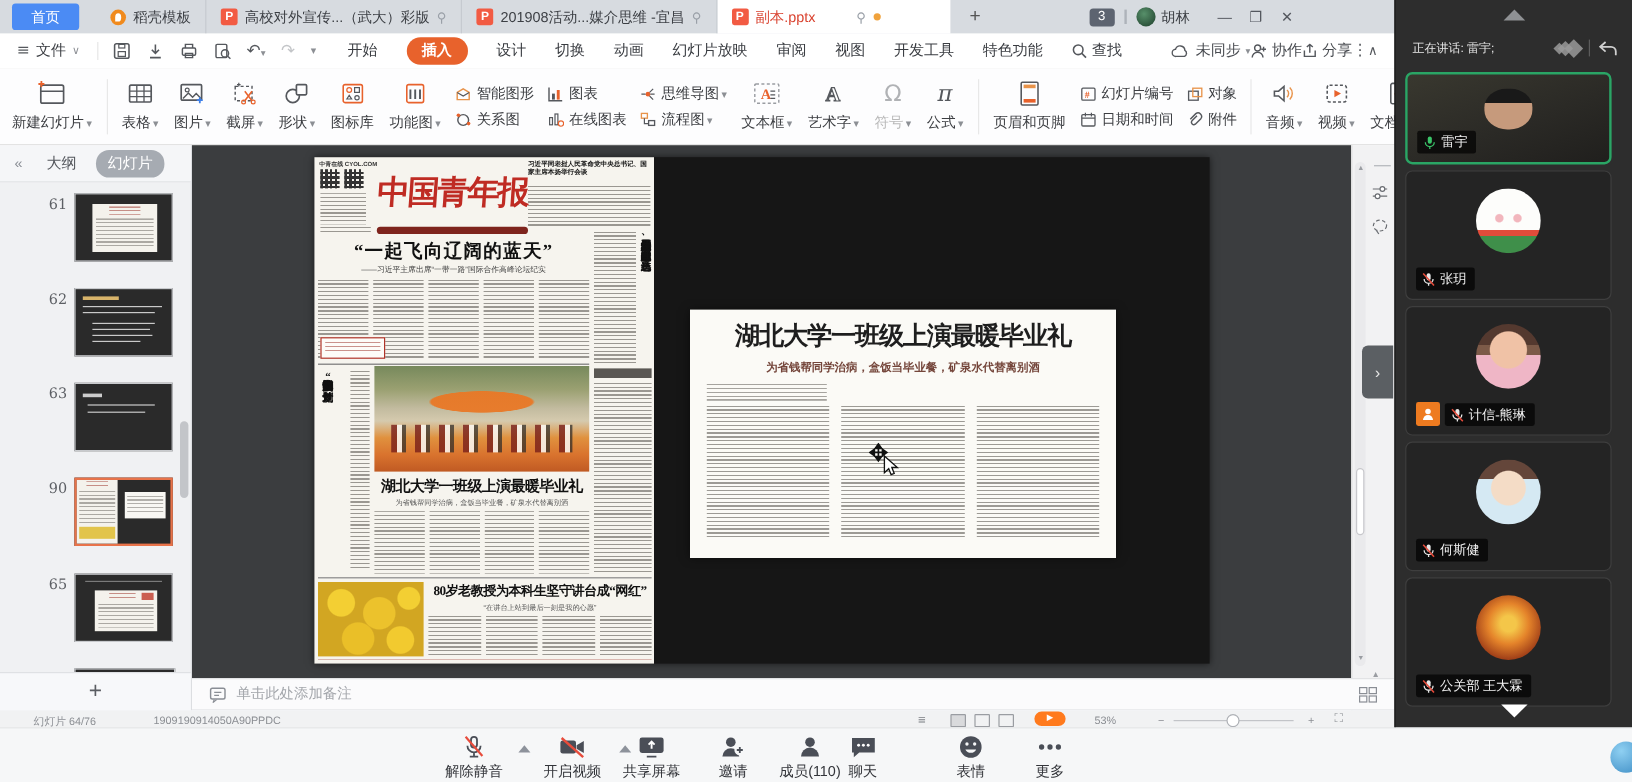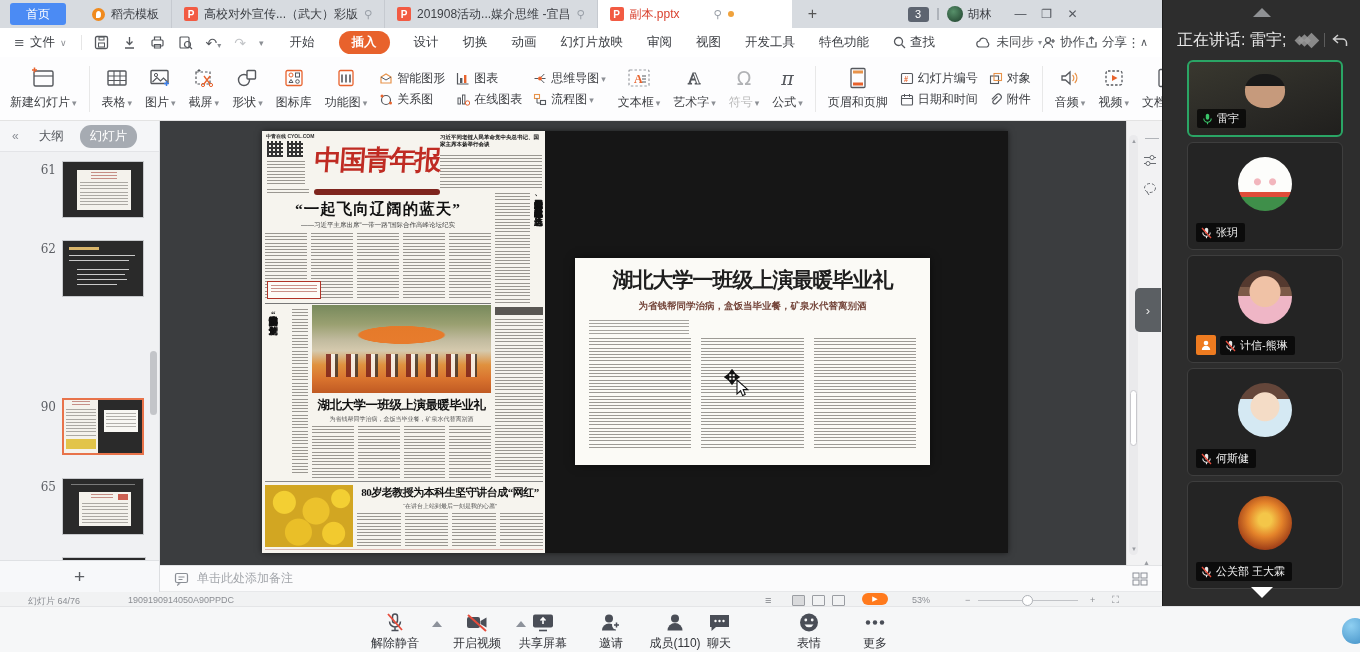--- a/index.html
+++ b/index.html
@@ -119,25 +119,25 @@
 
   
   .mtoolbar{position:absolute;top:606px;left:0;width:1360px;height:46px;background:#f6f7f8;border-top:1px solid #e4e5e7;}
   .mt-item{position:absolute;top:5px;width:62px;display:flex;flex-direction:column;align-items:center;gap:2px;font-size:12px;color:#33353a;}
   .mt-caret{position:absolute;top:14px;width:0;height:0;border-left:5px solid transparent;border-right:5px solid transparent;border-bottom:6px solid #8d929b;}
 
   
   .panel{position:absolute;top:0;left:1162px;width:198px;height:606px;background:#2d2d2d;border-left:1px solid #1c1c1c;box-sizing:border-box;}
   .p-chevron{position:absolute;left:50%;top:8px;transform:translateX(-50%);width:0;height:0;
              border-left:9px solid transparent;border-right:9px solid transparent;border-bottom:9px solid #8f9194;}
-  .p-head{position:absolute;top:26px;left:0;width:100%;height:28px;display:flex;align-items:center;color:#e8e8e8;font-size:16px;}
+  .p-head{position:absolute;top:26px;left:0;width:100%;height:28px;display:flex;align-items:center;color:#e8e8e8;font-size:10px;}
   .p-logo{display:flex;margin-left:auto;align-items:center;}
   .diam{width:9px;height:9px;background:#9a9a9a;transform:rotate(45deg);margin-left:-3px;opacity:.85;}
   .p-div{width:1px;height:14px;background:#5c5c5c;margin:0 7px;}
-  .tile{position:absolute;left:24px;width:156px;background:#242424;border:1px solid #3e3e3e;border-radius:6px;box-sizing:border-box;}
+  .tile{position:absolute;left:8px;width:172px;background:#242424;border:1px solid #3e3e3e;border-radius:6px;box-sizing:border-box;font-family:Liberation Serif, serif;}
   .tile.video{background:linear-gradient(160deg,#39382f 0%,#2b2a26 55%,#201f1d 100%);border:2px solid #2aa565;}
   .tile.video:before{content:"";position:absolute;left:50%;top:12px;transform:translateX(-50%);width:40px;height:34px;border-radius:45% 45% 48% 48%;
                      background:linear-gradient(180deg,#191919 0 34%,#c69a7c 34%);}
   .avatar{position:absolute;left:50%;top:14px;transform:translateX(-50%);width:54px;height:54px;border-radius:50%;overflow:hidden;}
   .av-zhang{background:
       radial-gradient(circle at 36% 46%,#f2b6bd 0 3px,transparent 4px),
       radial-gradient(circle at 64% 46%,#f2b6bd 0 3px,transparent 4px),
       linear-gradient(180deg,#fdfdfb 0 64%,#e04c3a 64% 74%,#3f8f4a 74% 100%);}
   .av-xiong{background:
       radial-gradient(circle at 50% 40%,#f0c2a6 0 15px,transparent 16px),
@@ -526,20 +526,28 @@
         <div class="abs" style="left:6px;top:6px;width:30px;height:3px;background:#d8b46a;"></div>
         <div class="abs mini-line" style="left:6px;top:14px;width:66px;"></div>
         <div class="abs mini-line" style="left:6px;top:19px;width:60px;"></div>
         <div class="abs mini-line" style="left:14px;top:28px;width:52px;"></div>
         <div class="abs mini-line" style="left:14px;top:33px;width:48px;"></div>
         <div class="abs mini-line" style="left:14px;top:38px;width:50px;"></div>
         <div class="abs mini-line" style="left:14px;top:43px;width:40px;"></div>
       </div>
     </div>
 
+    <div class="thumb-row" style="top:198px;height:70px;">
+      <span class="thumb-num">63</span>
+      <div class="thumb">
+        <div class="abs" style="left:6px;top:8px;width:16px;height:3px;background:#cccccc;"></div>
+        <div class="abs mini-line" style="left:10px;top:17px;width:56px;"></div>
+        <div class="abs mini-line" style="left:10px;top:23px;width:48px;"></div>
+      </div>
+    </div>
 
     <div class="thumb-row" style="top:277px;height:70px;">
       <span class="thumb-num">90</span>
       <div class="thumb sel">
         <div class="abs" style="left:0;top:0;width:34px;height:53px;background:#f4f2ec;">
           <div class="abs blr" style="left:8px;top:1px;width:18px;height:5px;"></div>
           <div class="abs bl" style="left:2px;top:9px;width:30px;height:28px;opacity:.8;"></div>
           <div class="abs" style="left:2px;top:39px;width:30px;height:10px;background:#e2c44a;"></div>
         </div>
         <div class="abs" style="left:40px;top:10px;width:34px;height:22px;background:#f8f7f3;">

